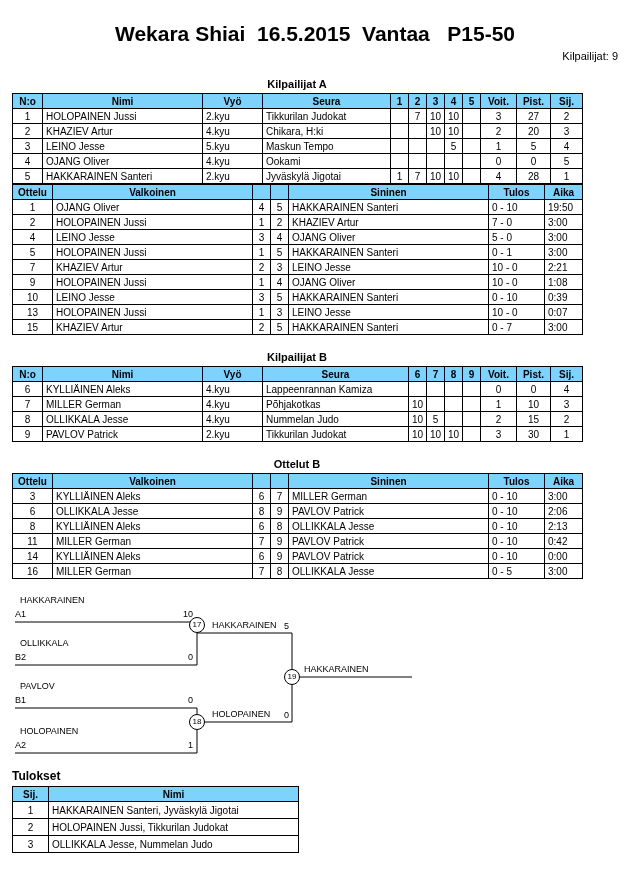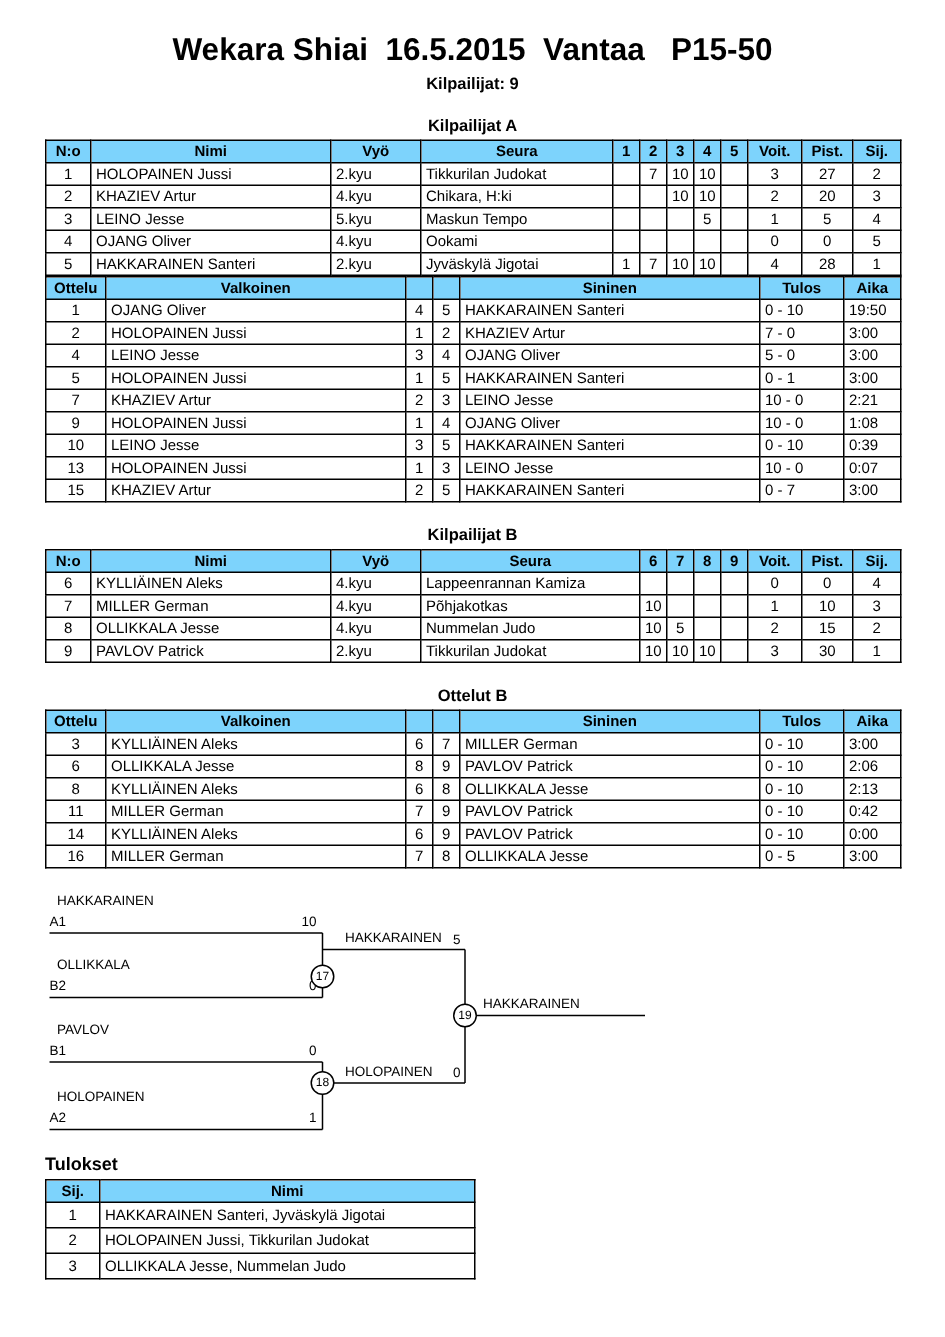--- a/index.html
+++ b/index.html
@@ -1,20 +1,20 @@
 <!DOCTYPE html>
 <html><head>
 <meta charset="utf-8">
 <style>
   html,body{margin:0;padding:0;}
   body{width:630px;height:891px;background:#ffffff;color:#000000;
        font-family:"Liberation Sans","DejaVu Sans",sans-serif;}
-  .page{width:630px;height:891px;padding:14px 30px;box-sizing:border-box;position:relative;overflow:hidden;}
+  .page{width:630px;height:891px;padding:14px 12px;box-sizing:border-box;position:relative;overflow:hidden;}
   .title{margin-top:8px;text-align:center;font-size:21px;font-weight:bold;white-space:pre;}
-  .count{margin-top:4px;text-align:center;font-size:11px;font-weight:bold;}
+  .count{margin-top:4px;text-align:right;font-size:11px;font-weight:normal;}
   .sec{margin:16px 0 3px;text-align:center;font-size:11px;font-weight:bold;width:570px;}
   .sec.first{}
   table{border-collapse:collapse;table-layout:fixed;width:570px;border:1px solid #000;}
   th,td{border:1px solid #000;height:14px;padding:0 3px;font-size:10px;line-height:13px;
         white-space:nowrap;overflow:hidden;text-align:left;}
   th{background:#7dd3fc;text-align:center;font-weight:bold;}
   .comp td:first-child,.comp td:nth-child(n+5){text-align:center;}
   .match td:nth-child(1),.match td:nth-child(3),.match td:nth-child(4){text-align:center;}
   .results{width:286px;}
   .results td{height:16px;line-height:15px;}
@@ -428,21 +428,21 @@
     </svg>
 
     <span class="bk" style="left:8px;top:2px">HAKKARAINEN</span>
     <span class="bk" style="left:3px;top:16px">A1</span>
     <span class="bk score" style="left:157px;top:16px">10</span>
 
     <span class="bk" style="left:8px;top:45px">OLLIKKALA</span>
     <span class="bk" style="left:3px;top:59px">B2</span>
     <span class="bk score" style="left:157px;top:59px">0</span>
 
-    <span class="bk circle" style="left:177px;top:50px">17</span>
+    <span class="bk circle" style="left:177px;top:24px">17</span>
     <span class="bk" style="left:200px;top:27px">HAKKARAINEN</span>
     <span class="bk score" style="left:253px;top:28px">5</span>
 
     <span class="bk" style="left:8px;top:88px">PAVLOV</span>
     <span class="bk" style="left:3px;top:102px">B1</span>
     <span class="bk score" style="left:157px;top:102px">0</span>
 
     <span class="bk" style="left:8px;top:133px">HOLOPAINEN</span>
     <span class="bk" style="left:3px;top:147px">A2</span>
     <span class="bk score" style="left:157px;top:147px">1</span>

